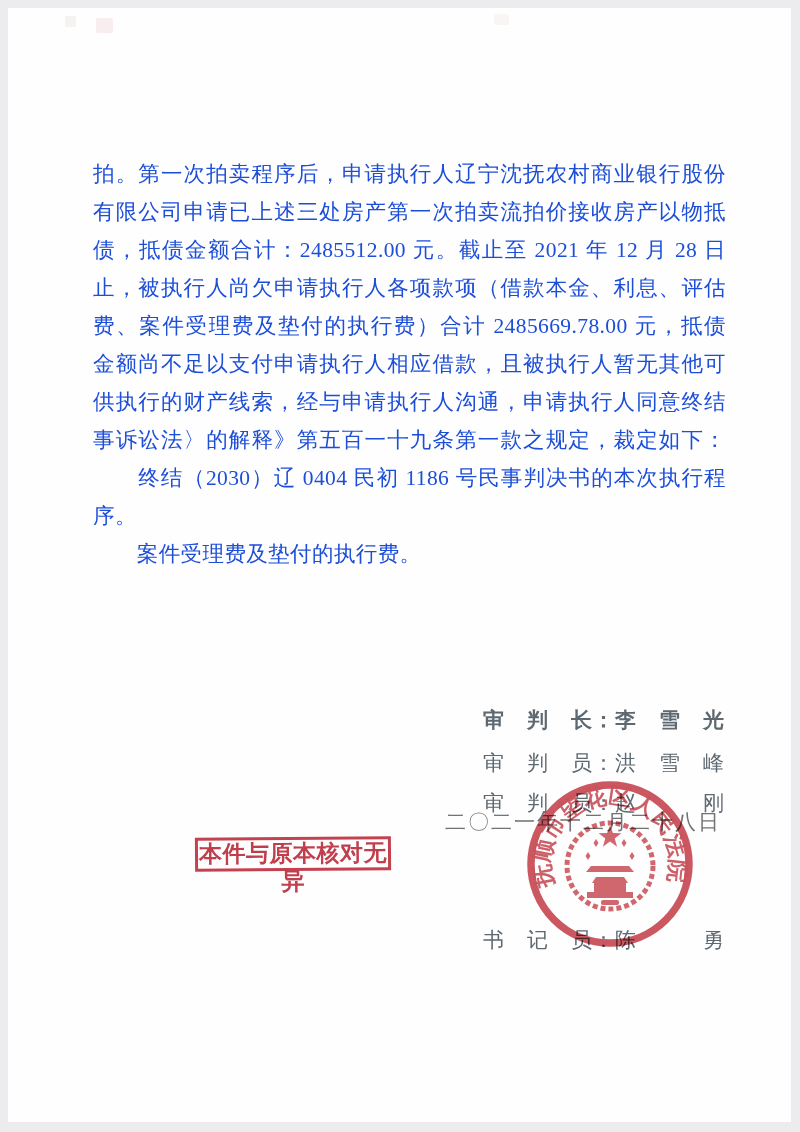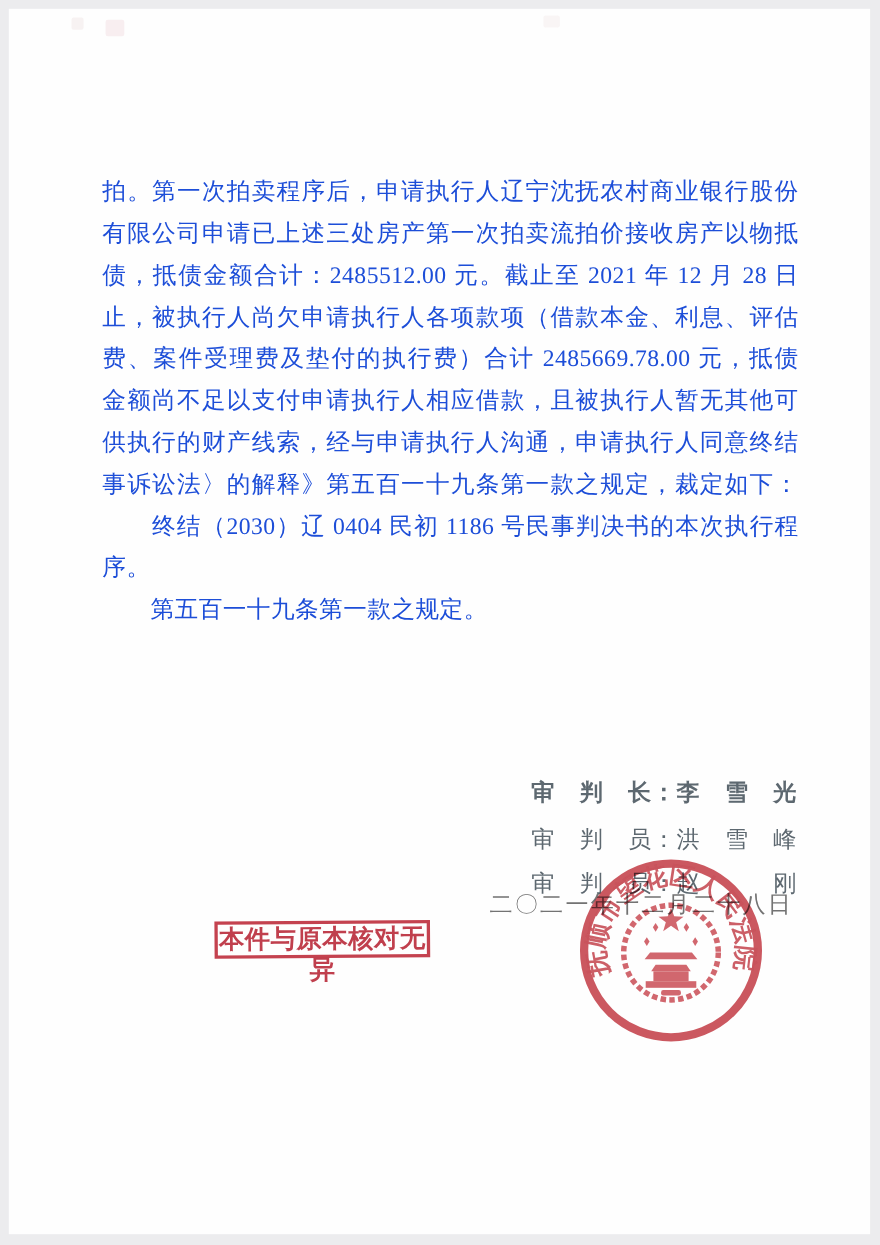--- a/index.html
+++ b/index.html
@@ -81,31 +81,32 @@
       <div class="line fill">拍。第一次拍卖程序后，申请执行人辽宁沈抚农村商业银行股份</div>
       <div class="line fill">有限公司申请已上述三处房产第一次拍卖流拍价接收房产以物抵</div>
       <div class="line fill">债，抵债金额合计：2485512.00 元。截止至 2021 年 12 月 28 日</div>
       <div class="line fill">止，被执行人尚欠申请执行人各项款项（借款本金、利息、评估</div>
       <div class="line fill">费、案件受理费及垫付的执行费）合计 2485669.78.00 元，抵债</div>
       <div class="line fill">金额尚不足以支付申请执行人相应借款，且被执行人暂无其他可</div>
       <div class="line fill">供执行的财产线索，经与申请执行人沟通，申请执行人同意终结</div>
       <div class="line fill">事诉讼法〉的解释》第五百一十九条第一款之规定，裁定如下：</div>
       <div class="line fill">　　终结（2030）辽 0404 民初 1186 号民事判决书的本次执行程</div>
       <div class="line">序。</div>
-      <div class="line">　　第五百一十九条第一款之规定。</div>
+      <div class="line">　　案件受理费及垫付的执行费。</div>
     </div>
 
   <div class="sig-row sig-row-1">审　判　长：李　雪　光</div>
 
   <div class="sig-row sig-row-2">审　判　员：洪　雪　峰</div>
 
   <div class="sig-row sig-row-3">审　判　员：赵　　　刚</div>
 
   <div class="sig-row date-row">二〇二一年十二月二十八日</div>
 
+  <div class="sig-row clerk-row">书　记　员：陈　　　勇</div>
 
   <div class="verify-stamp">本件与原本核对无异</div>
 
   <div class="court-seal">
     <svg width="172" height="172" viewBox="0 0 172 172">
 
       <circle cx="86" cy="86" r="79" fill="none" stroke="#c5414b" stroke-width="7.5" opacity="0.95"></circle>
 
       <defs>
         <path id="sealTextArc" d="M 30.8 109.4 A 60 60 0 1 1 141.2 109.4" fill="none"></path>

